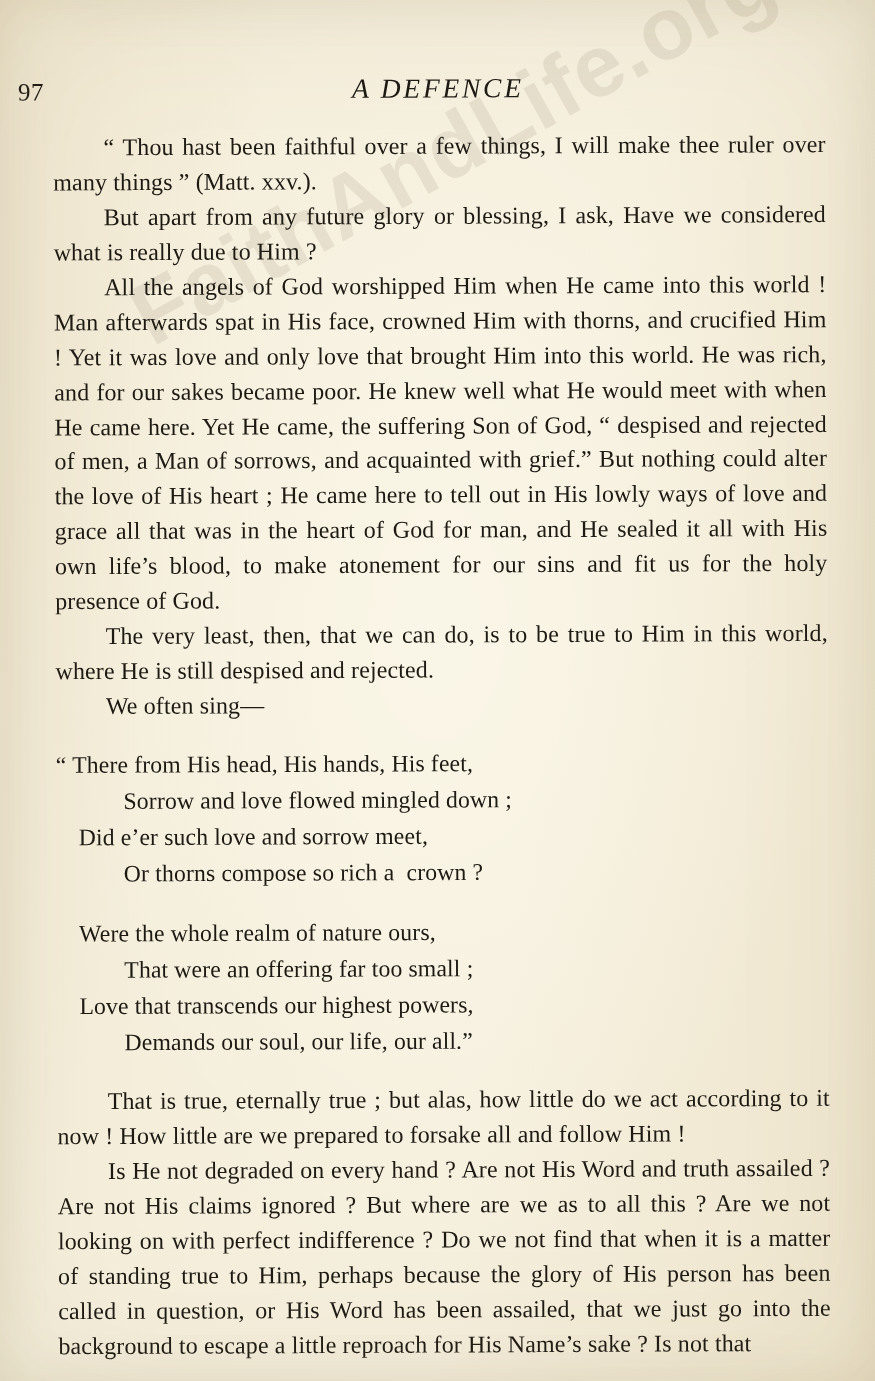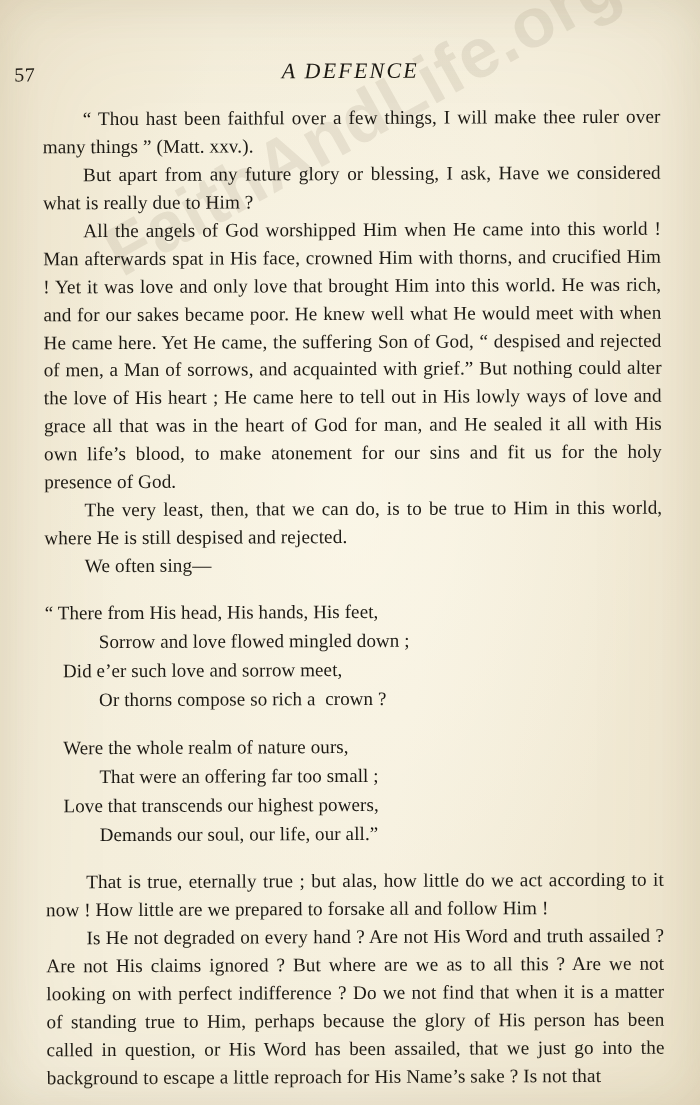--- a/index.html
+++ b/index.html
@@ -124,21 +124,21 @@
 </style>
 </head>
 <body>
 
 <div class="paper"></div>
 <div class="watermark">FaithAndLife.org</div>
 
 <div class="content skew">
 
   <div class="header">
-    <div class="folio">57</div>
+    <div class="folio">97</div>
     <div class="running-title">A  DEFENCE</div>
   </div>
 
   <div class="body-text">
     <p class="para">“ Thou hast been faithful over a few things, I will make thee ruler over many things ” (Matt. xxv.).</p>
     <p class="para">But apart from any future glory or blessing, I ask, Have we considered what is really due to Him ?</p>
     <p class="para">All the angels of God worshipped Him when He came into this world !   Man afterwards spat in His face, crowned Him with thorns, and crucified Him !   Yet it was love and only love that brought Him into this world.   He was rich, and for our sakes became poor.   He knew well what He would meet with when He came here.   Yet He came, the suffering Son of God, “ despised and rejected of men, a Man of sorrows, and acquainted with grief.”   But nothing could alter the love of His heart ;  He came here to tell out in His lowly ways of love and grace all that was in the heart of God for man, and He sealed it all with His own life’s blood, to make atonement for our sins and fit us for the holy presence of God.</p>
     <p class="para">The very least, then, that we can do, is to be true to Him in this world, where He is still despised and rejected.</p>
     <p class="para">We often sing—</p>
 

